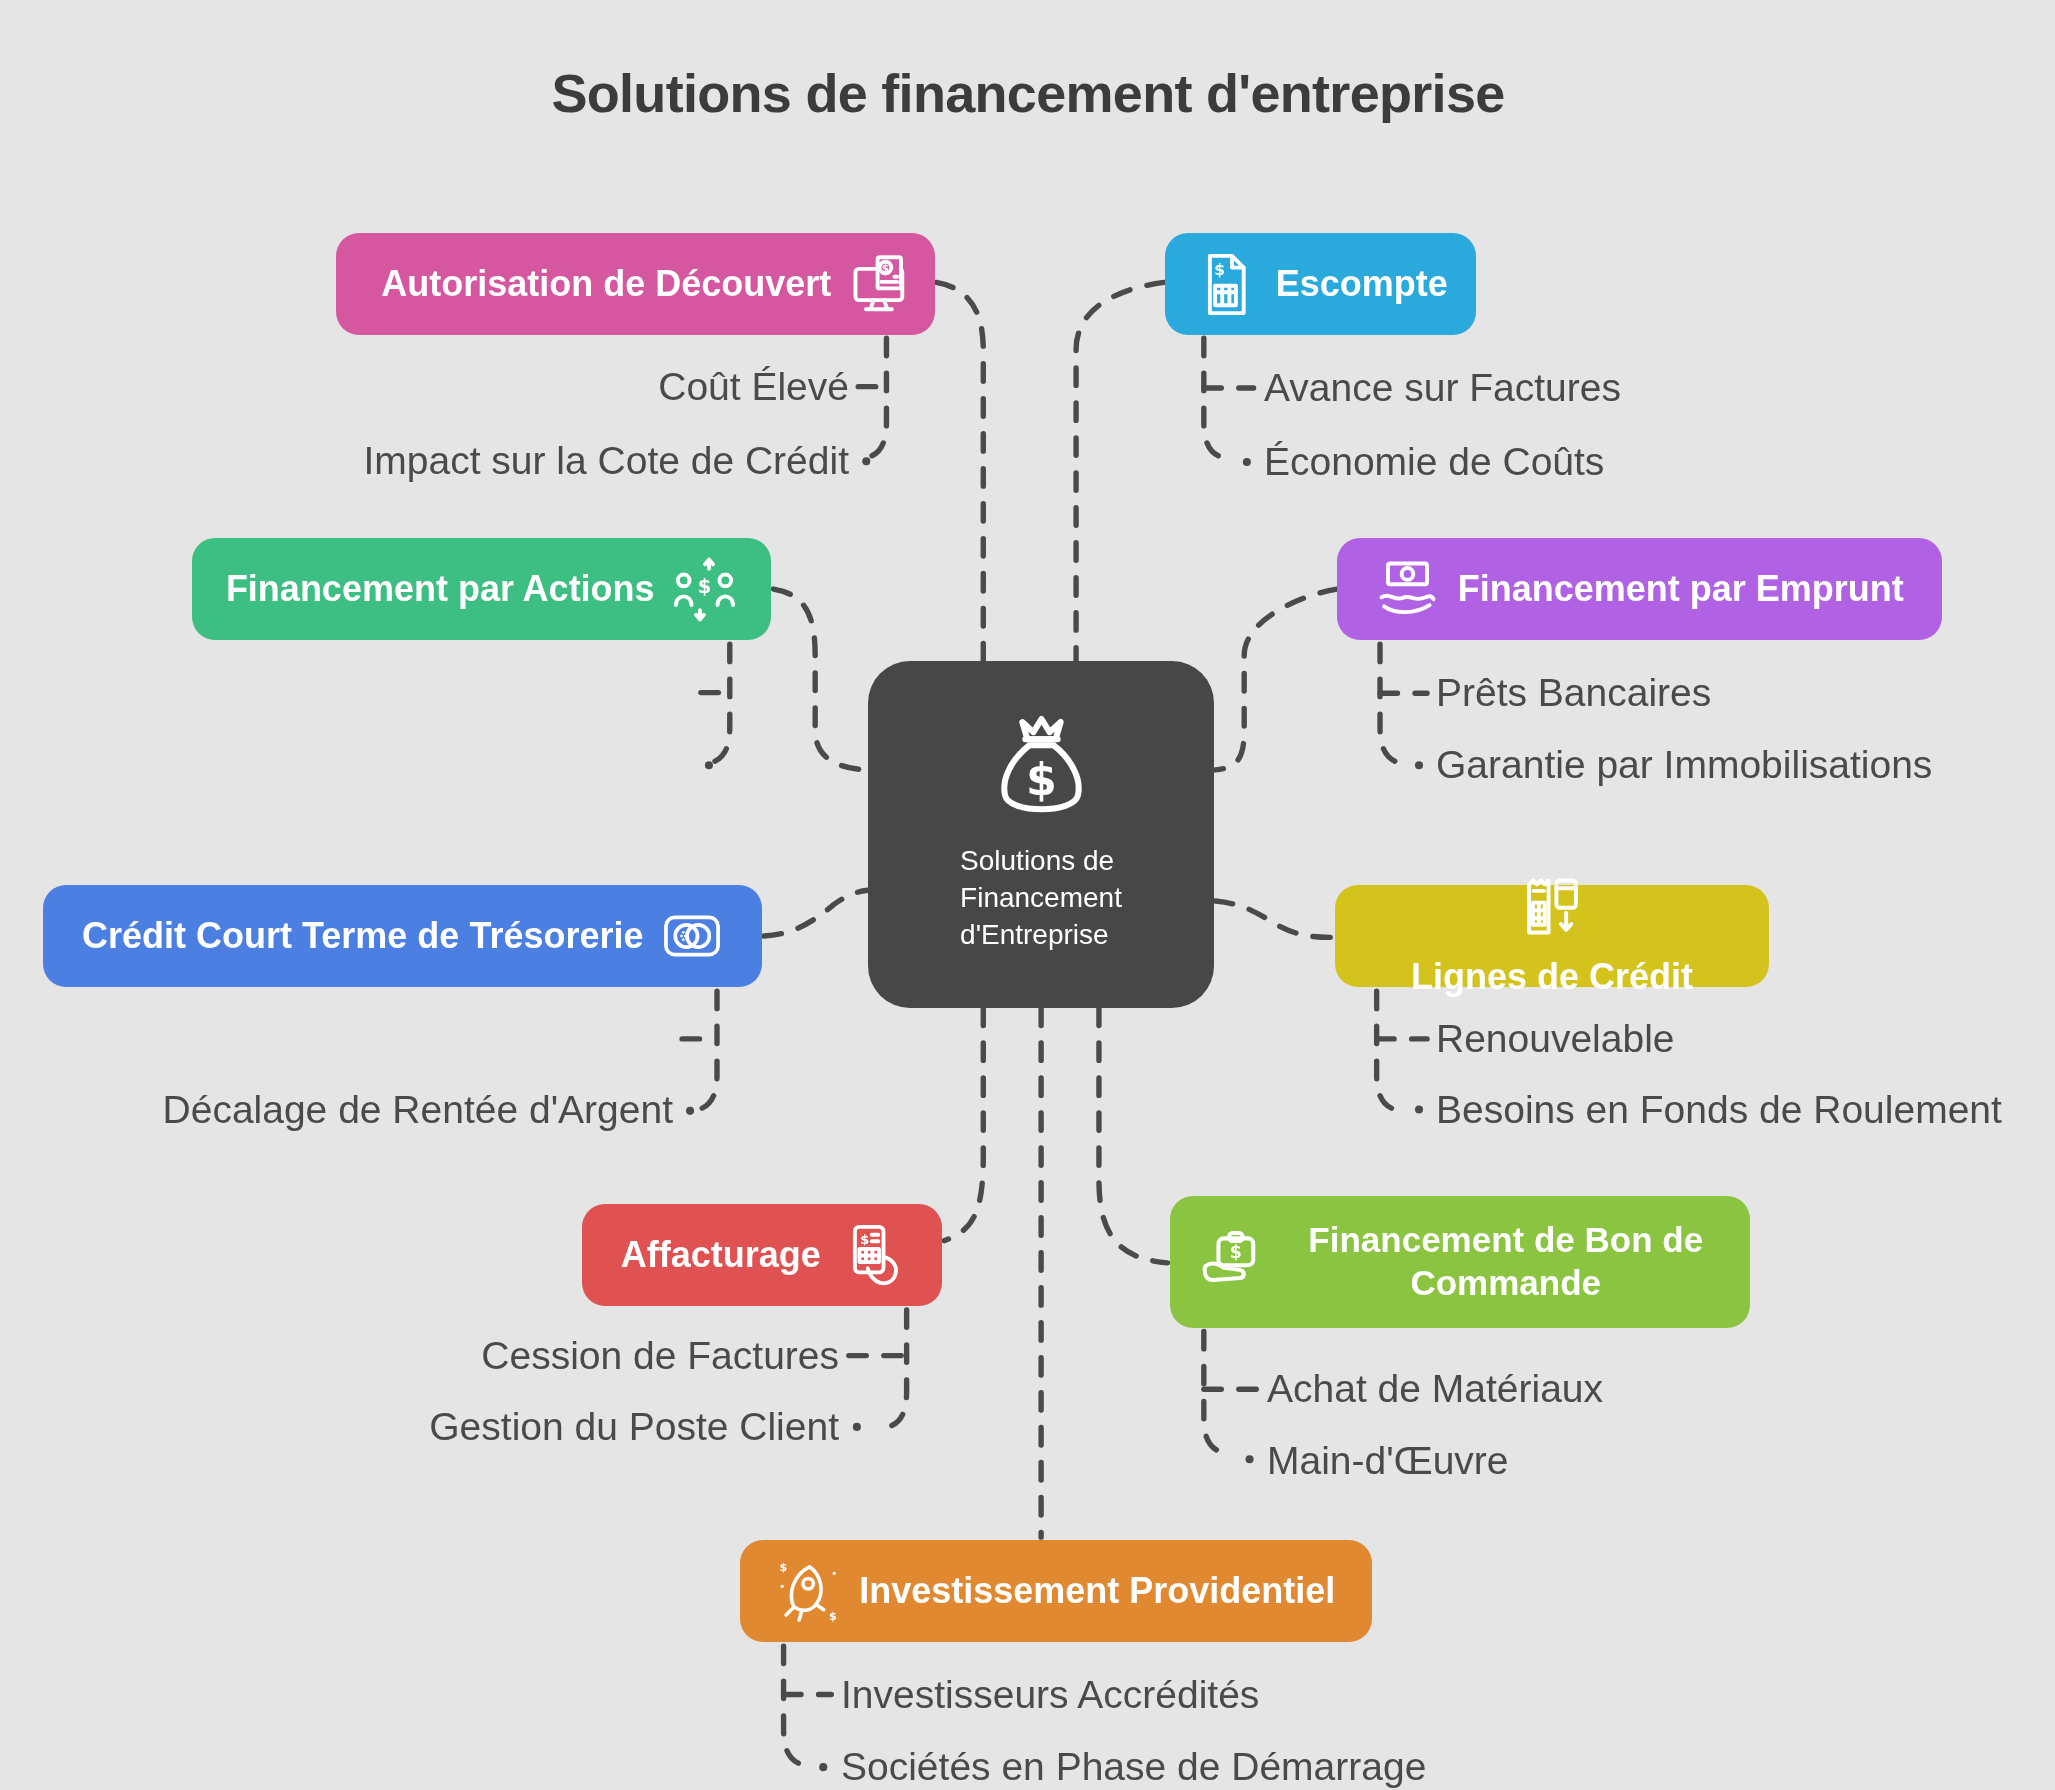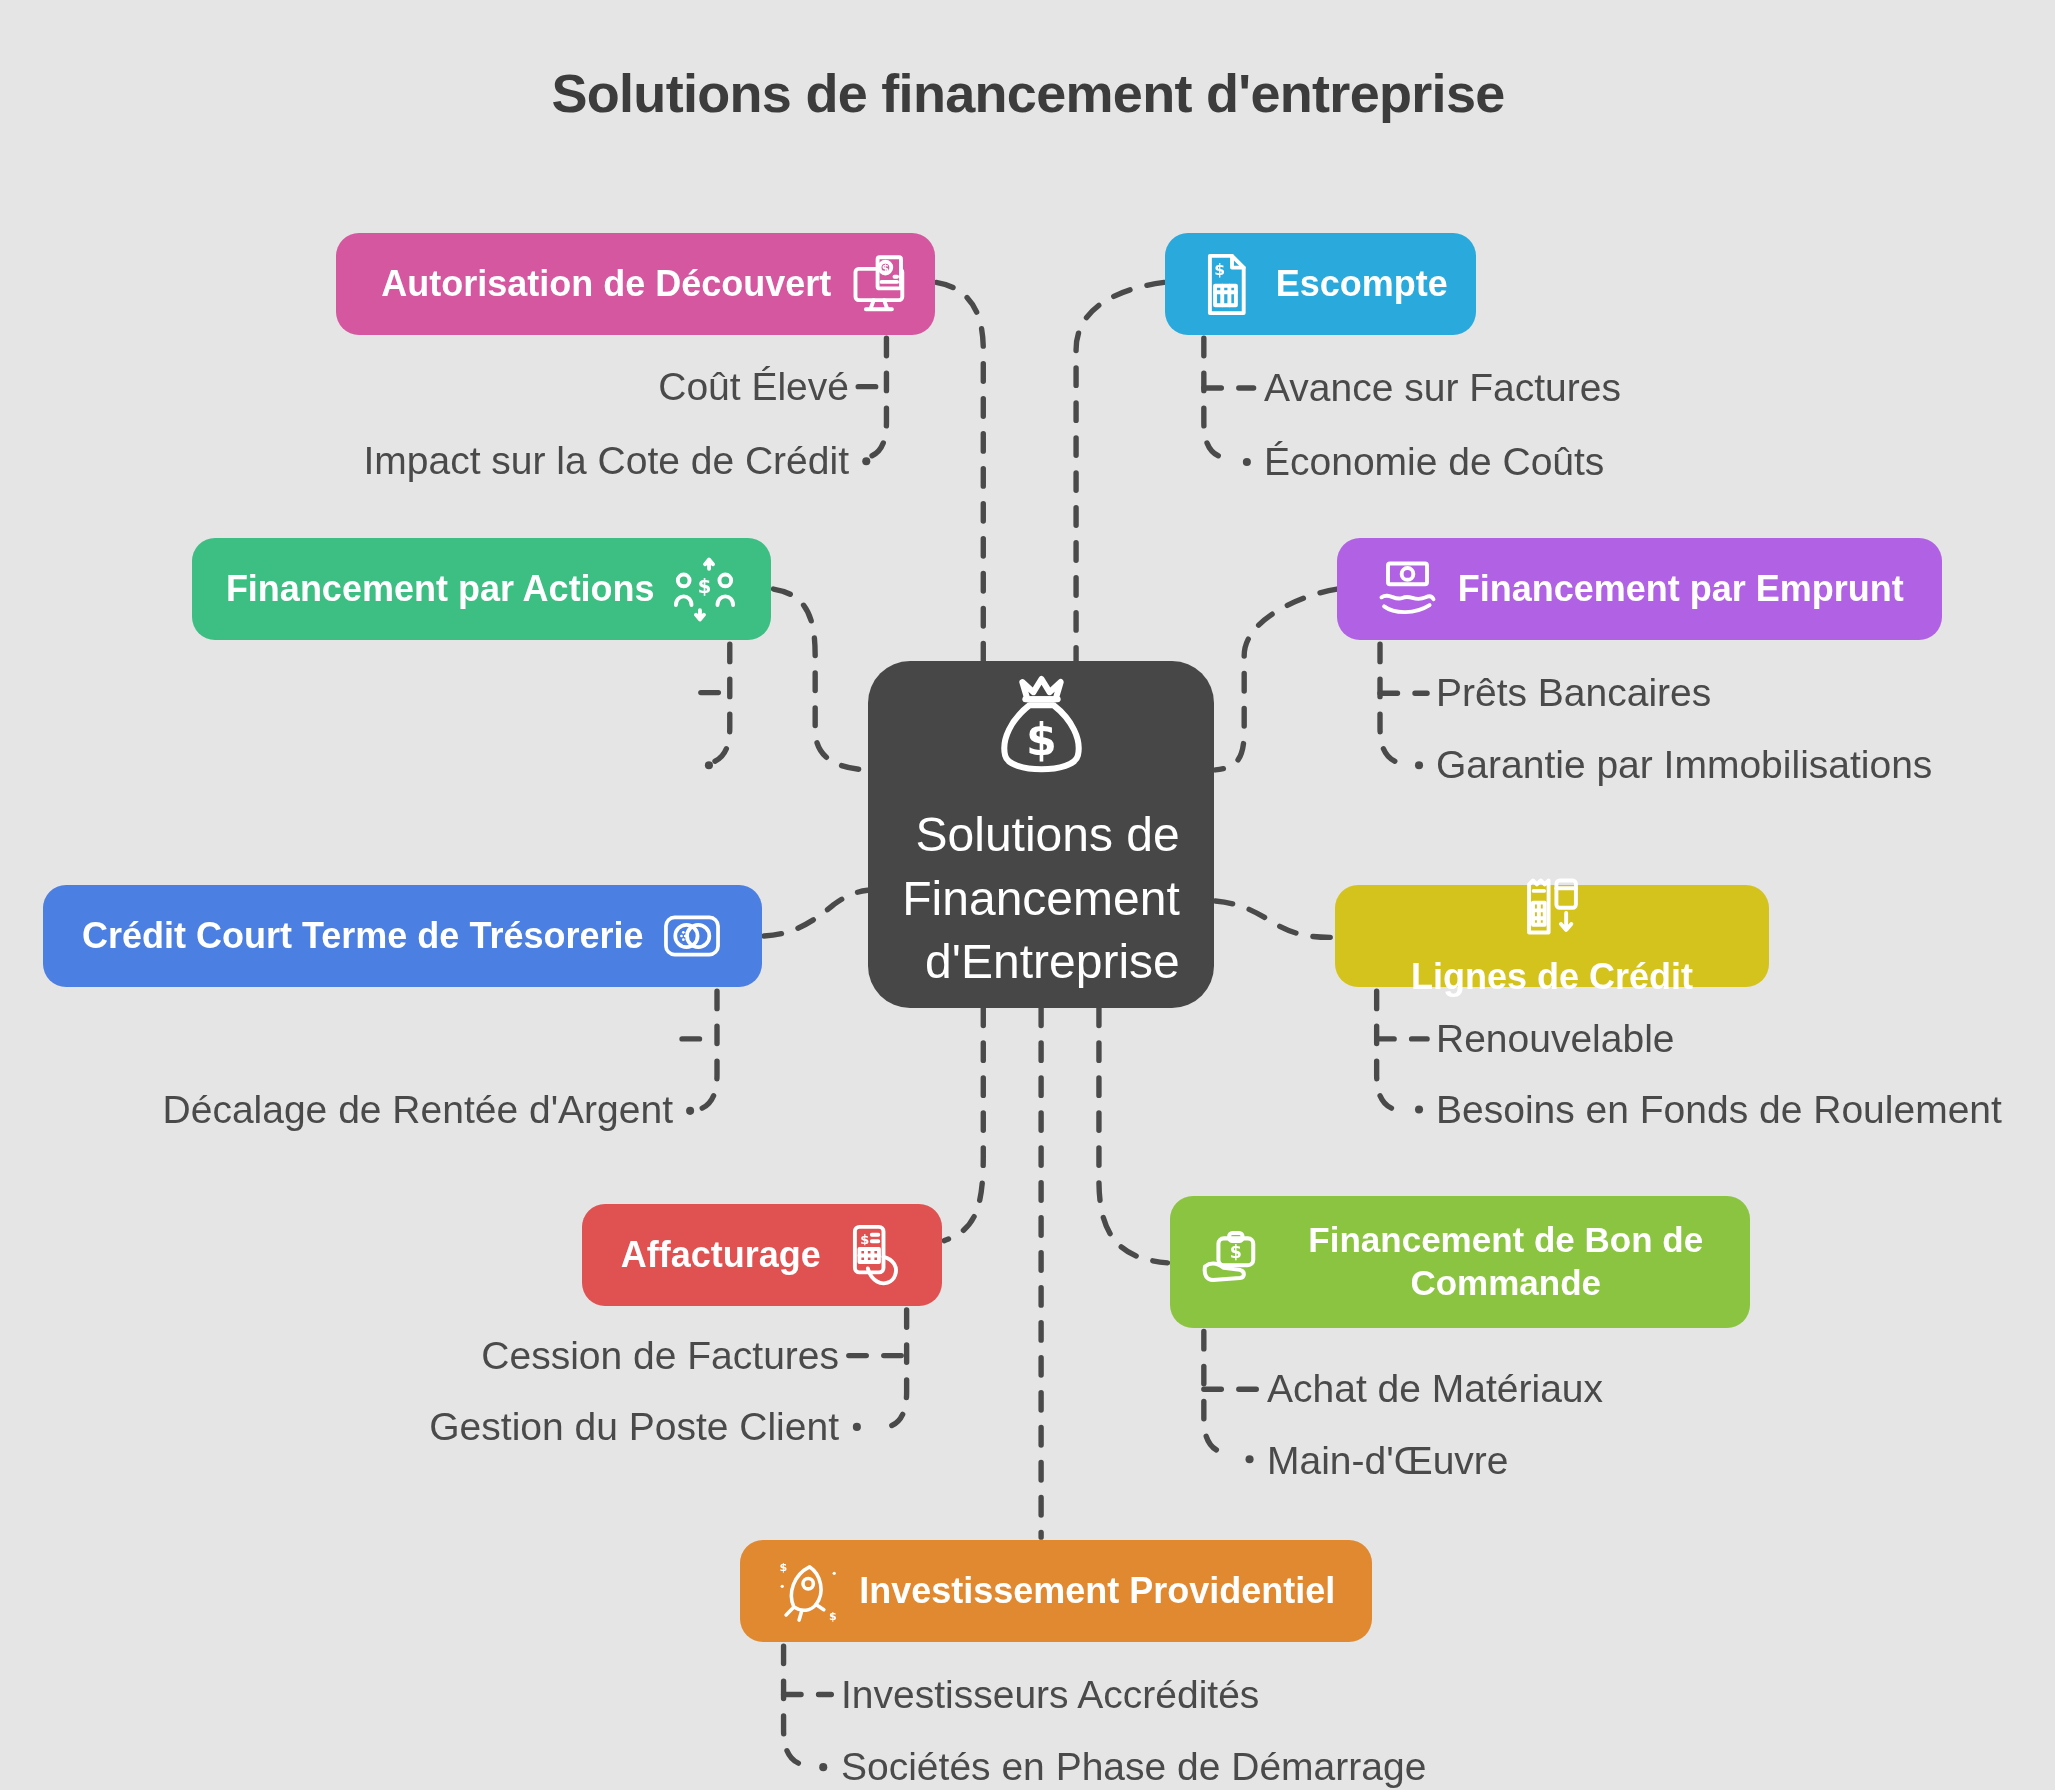--- a/index.html
+++ b/index.html
@@ -8,21 +8,21 @@
   .title{position:absolute;top:62px;left:0;right:0;text-align:center;
          font-size:54px;font-weight:800;letter-spacing:-0.7px;color:#3c3c3c;white-space:nowrap;}
   .connectors{position:absolute;left:0;top:0;}
   .branch{position:absolute;display:flex;align-items:center;justify-content:center;
           gap:17.5px;border-radius:23px;padding:0 24px;box-sizing:border-box;}
   .branch-label{font-size:36px;font-weight:600;color:#ffffff;white-space:nowrap;}
   .branch-label.two-line{white-space:normal;font-size:35px;line-height:1.22;text-align:center;}
   .bicon{flex:0 0 auto;display:block;}
   .center-node{position:absolute;left:868px;top:661px;width:346px;height:347px;border-radius:42px;
                display:flex;flex-direction:column;align-items:center;justify-content:center;gap:12px;}
-  .center-label{font-size:48px;line-height:1.32;font-weight:500;color:#ffffff;text-align:right;}
+  .center-label{font-size:28px;line-height:1.32;font-weight:500;color:#ffffff;text-align:left;}
   .center-label span{display:block;}
   .child{position:absolute;font-size:39px;color:#4a4a4a;white-space:nowrap;transform:translateY(-50%);}
   .child.r{text-align:right;}
   .b0{left:336px;top:233px;width:599px;height:102px;padding-left:48px;}
   .b1{left:1165px;top:233px;width:311px;height:102px;}
   .b2{left:192px;top:538px;width:579px;height:102px;}
   .b3{left:1337px;top:538px;width:605px;height:102px;}
   .b4{left:43px;top:885px;width:719px;height:102px;}
   .b5{left:1335px;top:885px;width:434px;height:102px;}
   .b6{left:582px;top:1204px;width:360px;height:102px;}

